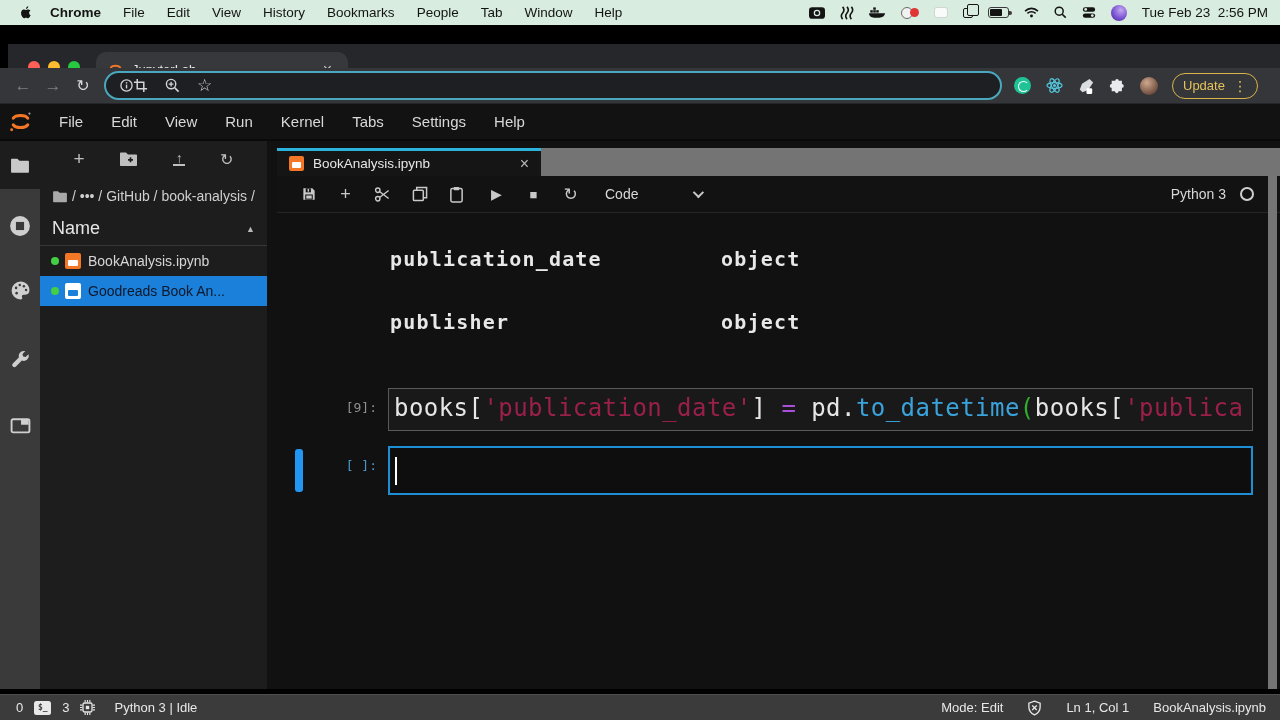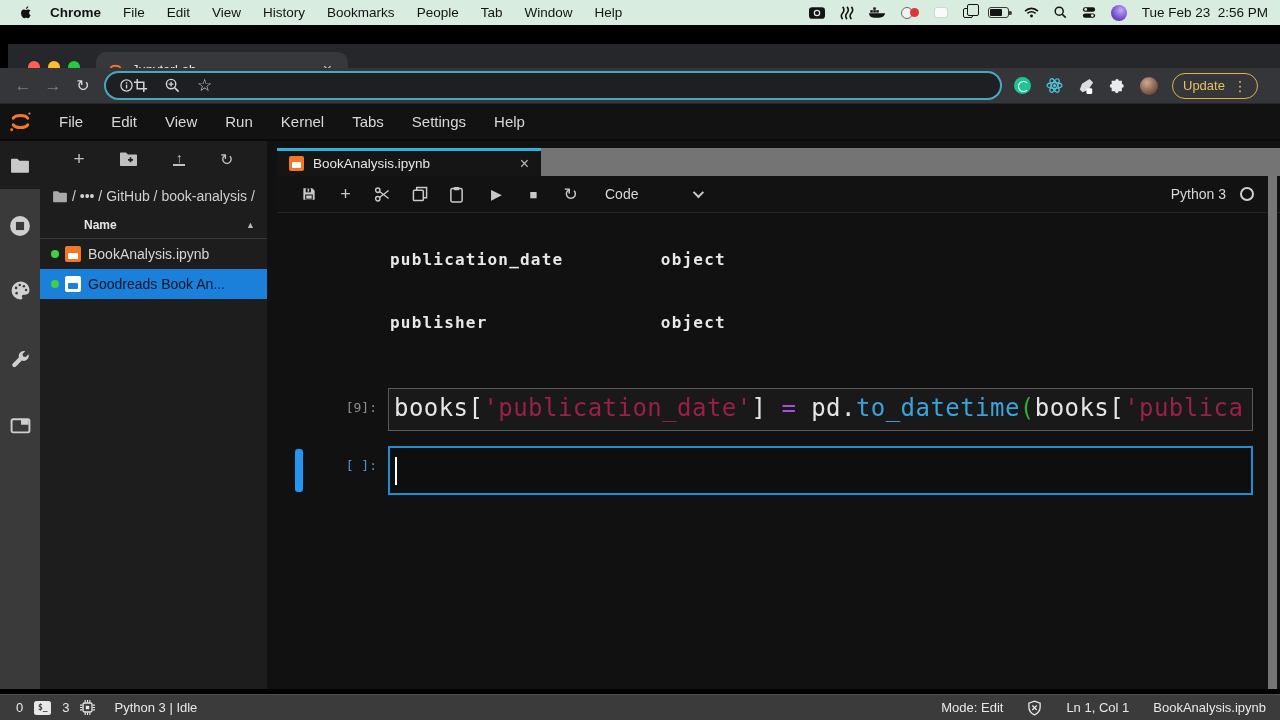--- a/index.html
+++ b/index.html
@@ -66,21 +66,21 @@
   #sidebar { position:absolute; left:40px; top:0; width:227px; height:548px; background:#1d1d1d; color:#cfcfcf; }
   #fb-toolbar { height:36px; display:flex; align-items:center; justify-content:space-around; padding:0 16px; color:#bfbfbf; }
   #fb-toolbar .plus { font-size:19px; font-weight:300; }
   #fb-toolbar .refresh { font-size:16px; }
   .upload-wrap { display:flex; flex-direction:column; align-items:center; line-height:10px; }
   .upload-wrap .arrow { font-size:14px; font-weight:700; }
   .upload-wrap .bar { width:12px; height:2px; background:#bfbfbf; margin-top:1px; }
   #breadcrumb { padding:8px 12px 6px 12px; font-size:14px; line-height:22px; color:#cfcfcf; }
   #breadcrumb svg { vertical-align:-2px; margin-right:4px; }
   #fb-header { display:flex; align-items:center; justify-content:space-between; padding:5px 12px 6px 12px; border-bottom:1px solid #383838; }
-  #fb-header .lbl { font-weight:700; font-size:12px; color:#e6e6e6;margin-left:32px; }
+  #fb-header .lbl { font-weight:400; font-size:18px; color:#e6e6e6; }
   #fb-header .caret { font-size:9px; color:#b9b9b9; }
   .frow { height:30px; display:flex; align-items:center; padding-left:7px; font-size:14px; color:#d6d6d6; }
   .frow.selected { background:#1a80d9; color:#0f172a; }
   .run-dot { width:16px; display:flex; justify-content:center; }
   .run-dot i { width:8px; height:8px; border-radius:50%; background:#43cf43; }
   .ficon { width:16px; height:16px; margin:0 7px 0 2px; position:relative; flex:none; }
   .nb-orange { background:#f37726; border-radius:2px; }
   .nb-orange:after, .nb-light:after { content:''; position:absolute; left:3px; right:3px; bottom:3px; height:6px; background:#fff; border-radius:1px; }
   .nb-light { background:#fff; border-radius:2px; }
   .nb-light:after { background:#1a80d9; }
@@ -103,21 +103,21 @@
   .tbtn.stop { font-size:13px; }
   .tbtn.restart { font-size:17px; }
   #celltype { margin-left:16px; width:96px; display:flex; align-items:center; justify-content:space-between; font-size:14px; color:#d8d8d8; }
   .chev { width:8px; height:8px; border-right:2px solid #c9c9c9; border-bottom:2px solid #c9c9c9; transform:rotate(45deg) translateY(-2px); }
   #kernel-area { margin-left:auto; display:flex; align-items:center; gap:14px; padding-right:26px; font-size:14px; color:#d8d8d8; }
   #kernel-circle { width:14px; height:14px; border:2px solid #cfcfcf; border-radius:50%; }
 
   #nb-content { position:absolute; left:0; top:72px; width:1003px; height:476px; background:#111; overflow:hidden; }
   #nb-scrollbar { position:absolute; right:3px; top:35px; bottom:0; width:9px; background:#757575; z-index:5; }
 
-  #outputs { margin:-6px 12px 0 113px; font-family:"DejaVu Sans Mono",monospace; font-size:16px; font-weight:600; letter-spacing:1.2px; line-height:21px; color:#e8e8e8; white-space:pre; }
+  #outputs { margin:-6px 12px 0 113px; font-family:"DejaVu Sans Mono",monospace; font-size:20px; font-weight:600; letter-spacing:1.2px; line-height:21px; color:#e8e8e8; white-space:pre; }
   .cellrow { display:flex; position:relative; }
   .promptcol { width:111px; flex:none; text-align:right; padding:12px 11px 0 0; font-family:"DejaVu Sans Mono",monospace; font-size:13px; }
   .prompt-done { color:#8f8f8f; }
   .prompt-empty { color:#4896cc; }
   #cell9 { margin-top:13px; }
   #cell9 .editor { width:865px; height:43px; background:#191919; border:1px solid #5a5a5a; overflow:hidden; padding:3px 0 0 5px; }
   .codeline { font-family:"DejaVu Sans Mono",monospace; font-size:24px; font-weight:500; letter-spacing:0.45px; line-height:33px; white-space:pre; color:#e6e6e6; }
   .codeline [data-tok="plain"] { color:#e6e6e6; }
   .codeline [data-tok="str"] { color:#9a1f4a; }
   .codeline [data-tok="op"] { color:#a94fd8; }

